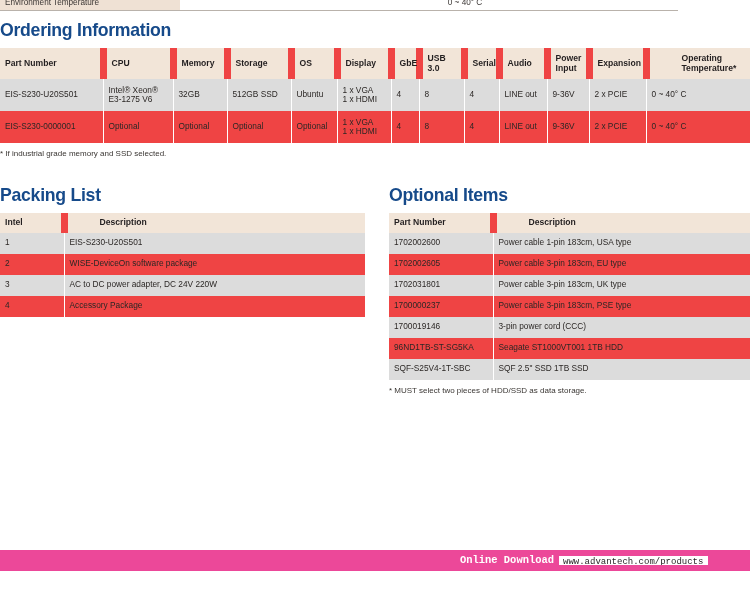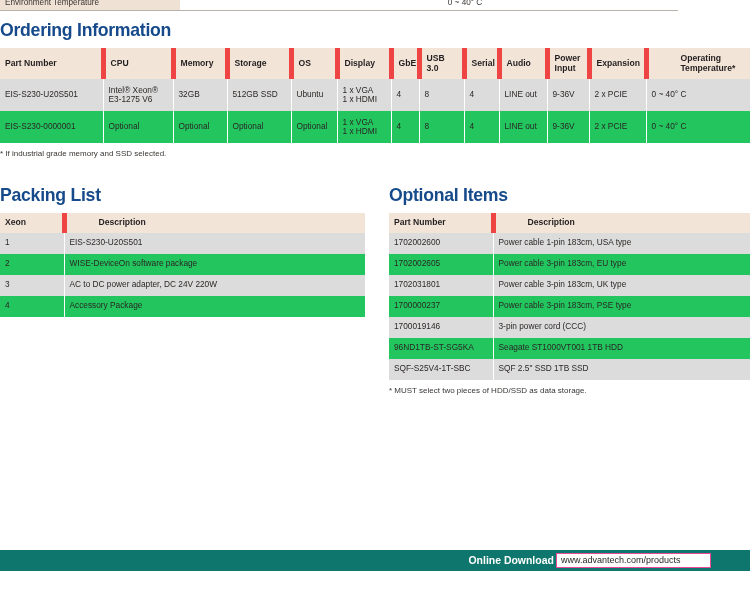--- a/index.html
+++ b/index.html
@@ -83,33 +83,33 @@
     color: #2b2725;
   }
   table.dsheet th {
     background: #f2e5d8;
     font-weight: bold;
     font-size: 8.6px;
     text-align: left;
     color: #231f20;
     padding: 5px 5px 5px 5px;
     vertical-align: middle;
-    border-right: 5px solid #ef4444;
+    border-right: 7px solid #ef4444;
     line-height: 1.12;
   }
   table.dsheet th:last-child { border-right: none; padding-left: 32px; }
   table.dsheet td {
     padding: 4px 5px 4px 5px;
     vertical-align: middle;
     border-right: 1px solid #ffffff;
     line-height: 1.15;
   }
   table.dsheet td:last-child { border-right: none; }
   table.dsheet tr.row-a td { background: #dcdcdc; }
-  table.dsheet tr.row-b td { background: #22c55e; }
+  table.dsheet tr.row-b td { background: #ef4444; }
 
   
   #ordering-section {
     position: absolute;
     left: 0;
     top: 19px;
     width: 750px;
   }
   #ordering-section .section-title { margin: 0 0 7px 0; }
   table#ordering-table { width: 750px; }
@@ -166,21 +166,21 @@
     transform: scaleX(0.95);
     transform-origin: right center;
   }
   #page-footer .dl-url {
     position: absolute;
     right: 39px;
     top: 3px;
     width: 155px;
     height: 15px;
     background: #ffffff;
-    border: 1px solid #ec4899;
+    border: 3px solid #ec4899;
     box-sizing: border-box;
     line-height: 13px;
     font-size: 9px;
     color: #231f20;
     padding-left: 4px;
     white-space: nowrap;
     overflow: hidden;
   }
 </style>
 </head>
@@ -277,21 +277,21 @@
 <div id="packing-section">
   <div class="section-title">Packing List</div>
 
   <table class="dsheet" id="packing-table">
     <colgroup>
         <col style="width:64px">
         <col style="width:301px">
       </colgroup>
     <thead>
       <tr>
-        <th>Xeon</th>
+        <th>Intel</th>
         <th>Description</th>
       </tr>
     </thead>
     <tbody>
       <tr class="row-a">
         <td>1</td>
         <td>EIS-S230-U20S501</td>
       </tr>
       <tr class="row-b">
         <td>2</td>
@@ -351,16 +351,16 @@
       <tr class="row-a">
         <td>SQF-S25V4-1T-SBC</td>
         <td>SQF 2.5" SSD 1TB SSD</td>
       </tr>
     </tbody>
   </table>
 
   <div class="footnote">* MUST select two pieces of HDD/SSD as data storage.</div>
 </div>
 
-<div id="page-footer" style="background: #0f766e;">
+<div id="page-footer" style="background: #ec4899; font-family: Liberation Mono, monospace;">
   <div class="dl-label">Online Download</div>
   <div class="dl-url">www.advantech.com/products</div>
 </div>
 
 </body></html>

